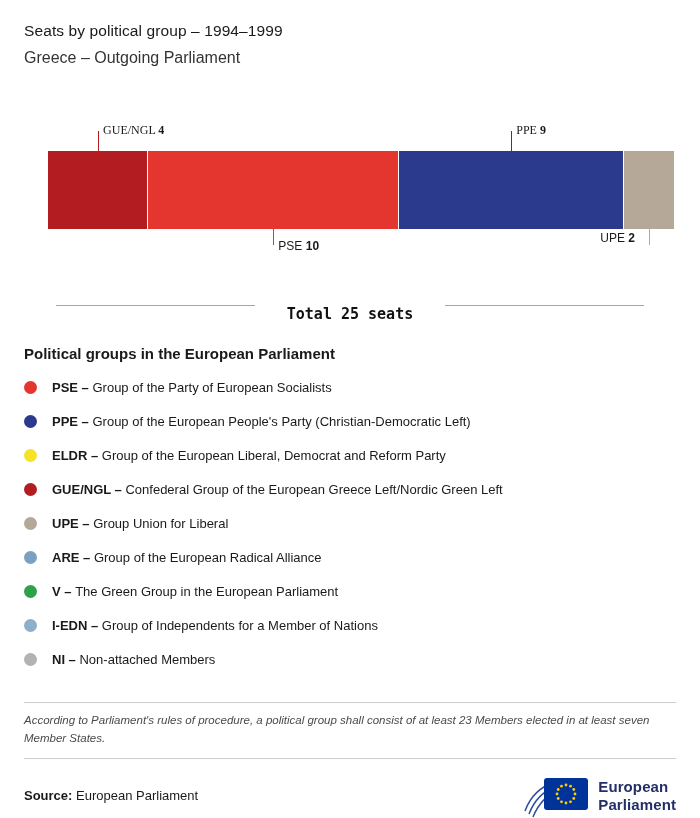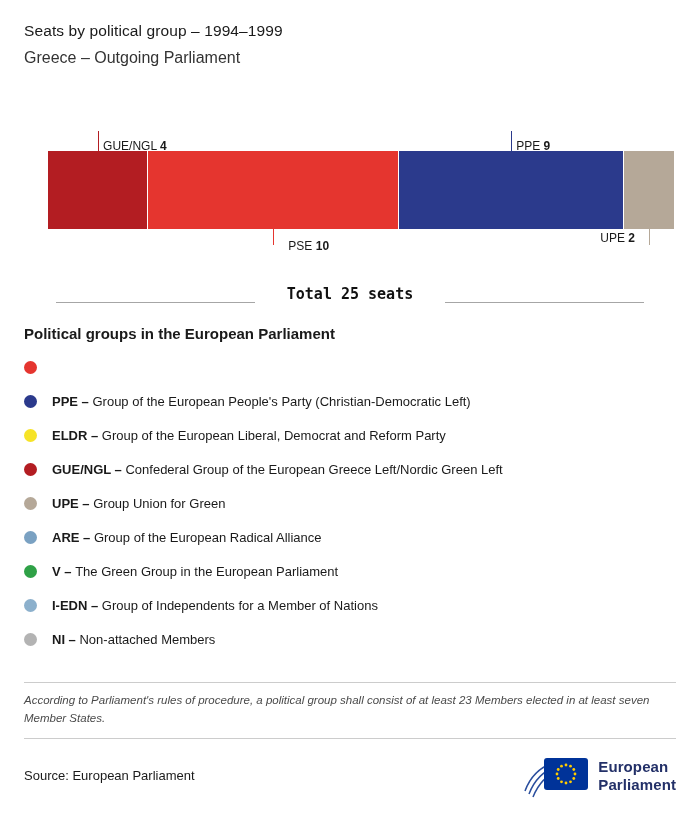--- a/index.html
+++ b/index.html
@@ -19,29 +19,29 @@
   h2 { font-size: 16px; font-weight: normal; color: #333; margin-top: 9px; }
 
   
   .chart { margin: 56px 2px 0 24px; }
   .callouts-top { position: relative; height: 28px; }
   .callouts-bottom { position: relative; height: 30px; }
   .tick { position: absolute; width: 1px; }
   .tick-top { bottom: 0; height: 20px; }
   .tick-bottom { top: 0; height: 16px; }
   .callout-label { position: absolute; font-size: 12px; white-space: nowrap; color: #1a1a1a; }
-  .callouts-top .callout-label { top: 16px; }
+  .callouts-top .callout-label { top: 0; font-family: Liberation Serif, serif; }
   .callouts-bottom .callout-label { top: 10px; }
   .callouts-bottom .callout-label.side-left { top: 2px; }
   .bar { display: flex; height: 78px; width: 100%; }
   .segment { height: 100%; }
   .segment:not(:last-child) { border-right: 1px solid #fff; }
 
   
-  .total-row { display: flex; align-items: flex-end; margin: 26px 32px 0 32px; gap: 18px; }
+  .total-row { display: flex; align-items: flex-start; margin: 46px 32px 0 32px; gap: 18px; }
   .total-row .rule { flex: 1; height: 1px; background: #a6a6a6; }
   .total-text {
     font-family: "DejaVu Sans Mono", monospace;
     font-size: 15px; font-weight: bold;
     padding: 0 14px; color: #111;
   }
 
   
   h3.legend-heading { font-size: 15px; font-weight: bold; margin: 22px 0 8px 0; }
   .legend-item { display: flex; align-items: center; height: 34px; }
@@ -53,21 +53,21 @@
   hr.foot-rule { border: none; border-top: 1px solid #cccccc; margin: 0; }
   .foot-rule.top { margin-top: 26px; }
   .footnote {
     font-size: 11.5px; line-height: 1.55; color: #4a4a4a;
     padding: 9px 0 10px 0; max-width: 640px; font-style: italic;
   }
 
   
   footer { display: flex; justify-content: space-between; align-items: center; margin-top: 14px; }
   .source { font-size: 13px; color: #1a1a1a; }
-  .source b { font-weight: normal; margin-top: 32px; }
+  .source b { font-weight: bold; margin-top: 32px; }
   .logo { display: flex; align-items: center; }
   .logo svg { display: block; }
   .logo-text { display: flex; flex-direction: column; margin-left: 8px; }
   .logo-text span {
     font-size: 15px; font-weight: bold; color: #233068; line-height: 1.15;
     letter-spacing: .1px;
   }
 </style>
 </head>
 <body>
@@ -87,52 +87,53 @@
         <div class="callout-label" style="left: 74%; margin-left: 5px;"><span>PPE </span><b>9</b></div>
       </div>
     <div class="bar" id="bar">
         <div class="segment" style="width: 16%; background: rgb(179, 29, 34);"></div>
         <div class="segment" style="width: 40%; background: rgb(229, 53, 47);"></div>
         <div class="segment" style="width: 36%; background: rgb(43, 58, 140);"></div>
         <div class="segment" style="width: 8%; background: rgb(181, 168, 152);"></div>
       </div>
     <div class="callouts-bottom" id="callouts-bottom">
         <div class="tick tick-bottom" style="left: 36%; background: rgb(229, 53, 47);"></div>
-        <div class="callout-label" style="left: 36%; margin-left: 15px;"><span>PSE </span><b>10</b></div>
+        <div class="callout-label" style="left: 36%; margin-left: 5px;"><span>PSE </span><b>10</b></div>
         <div class="tick tick-bottom" style="left: 96%; background: rgb(181, 168, 152);"></div>
         <div class="callout-label side-left" style="right: 4%; margin-right: 14px;"><span>UPE </span><b>2</b></div>
       </div>
   </section>
 
   <div class="total-row">
     <span class="rule"></span>
     <span class="total-text">Total 25 seats</span>
     <span class="rule"></span>
   </div>
 
   <h3 class="legend-heading">Political groups in the European Parliament</h3>
   <div id="legend-list">
       <div class="legend-item">
         <span class="legend-dot" style="background: rgb(229, 53, 47);"></span>
+        <span class="legend-text"><b>PSE – </b><span>Group of the Party of European Socialists</span></span>
       </div>
       <div class="legend-item">
         <span class="legend-dot" style="background: rgb(43, 58, 140);"></span>
         <span class="legend-text"><b>PPE – </b><span>Group of the European People's Party (Christian-Democratic Left)</span></span>
       </div>
       <div class="legend-item">
         <span class="legend-dot" style="background: rgb(246, 227, 39);"></span>
         <span class="legend-text"><b>ELDR – </b><span>Group of the European Liberal, Democrat and Reform Party</span></span>
       </div>
       <div class="legend-item">
         <span class="legend-dot" style="background: rgb(179, 29, 34);"></span>
         <span class="legend-text"><b>GUE/NGL – </b><span>Confederal Group of the European Greece Left/Nordic Green Left</span></span>
       </div>
       <div class="legend-item">
         <span class="legend-dot" style="background: rgb(181, 168, 152);"></span>
-        <span class="legend-text"><b>UPE – </b><span>Group Union for Green</span></span>
+        <span class="legend-text"><b>UPE – </b><span>Group Union for Liberal</span></span>
       </div>
       <div class="legend-item">
         <span class="legend-dot" style="background: rgb(122, 161, 194);"></span>
         <span class="legend-text"><b>ARE – </b><span>Group of the European Radical Alliance</span></span>
       </div>
       <div class="legend-item">
         <span class="legend-dot" style="background: rgb(47, 161, 71);"></span>
         <span class="legend-text"><b>V – </b><span>The Green Group in the European Parliament</span></span>
       </div>
       <div class="legend-item">

